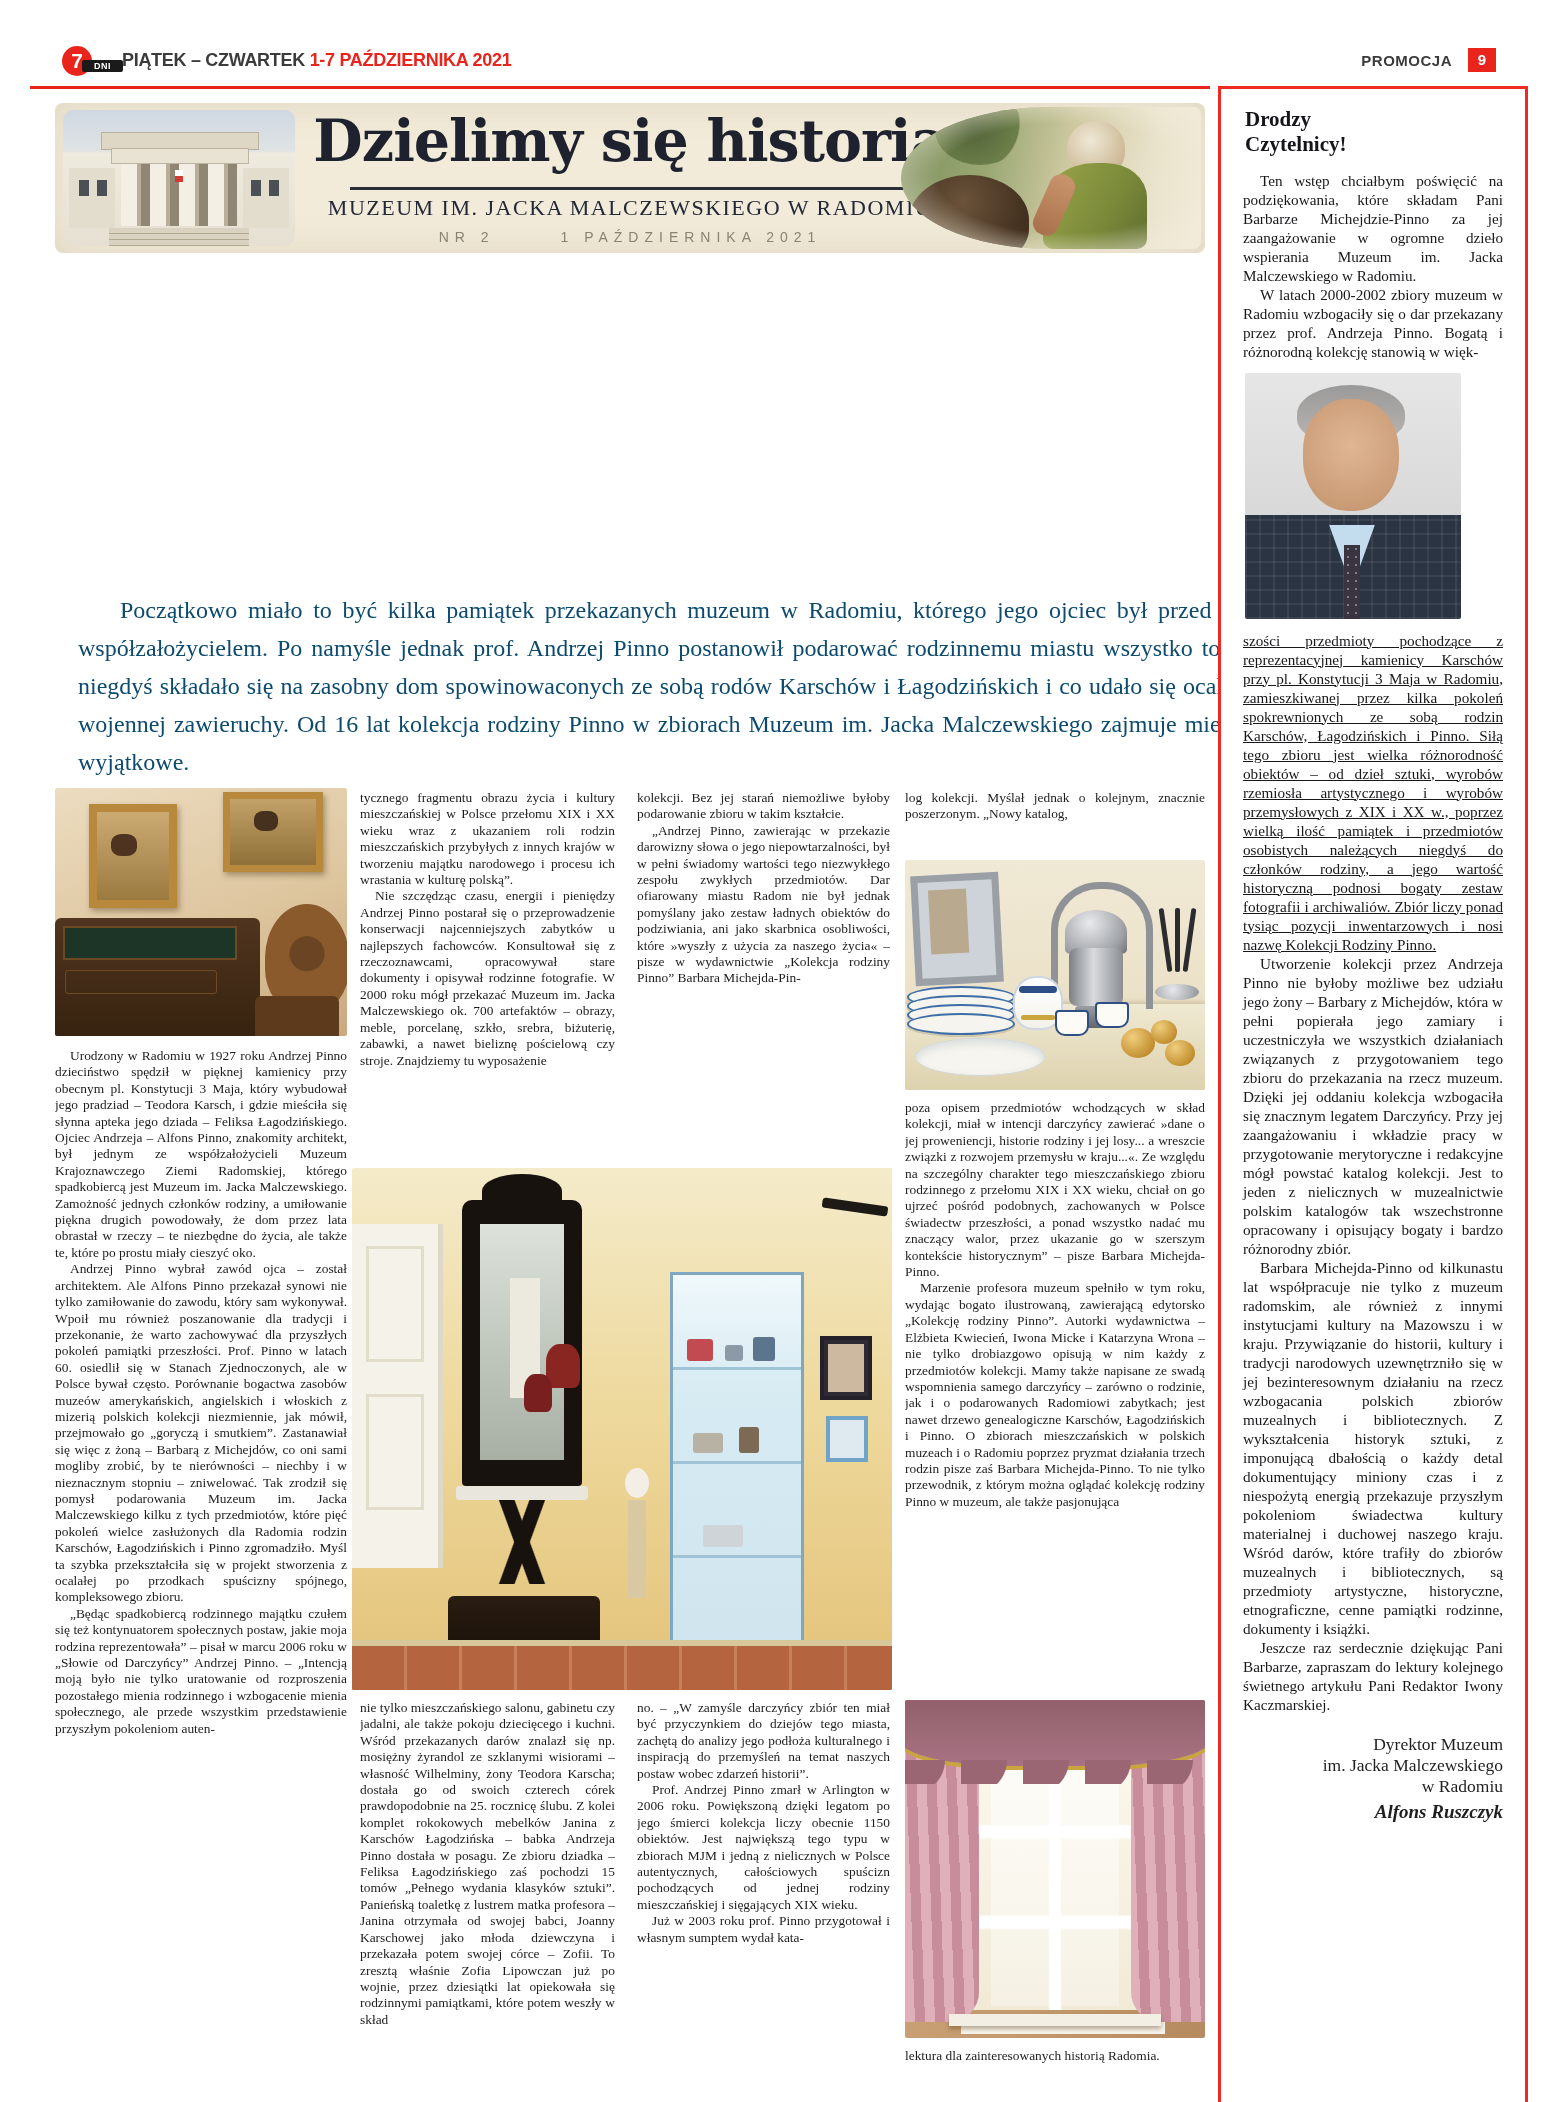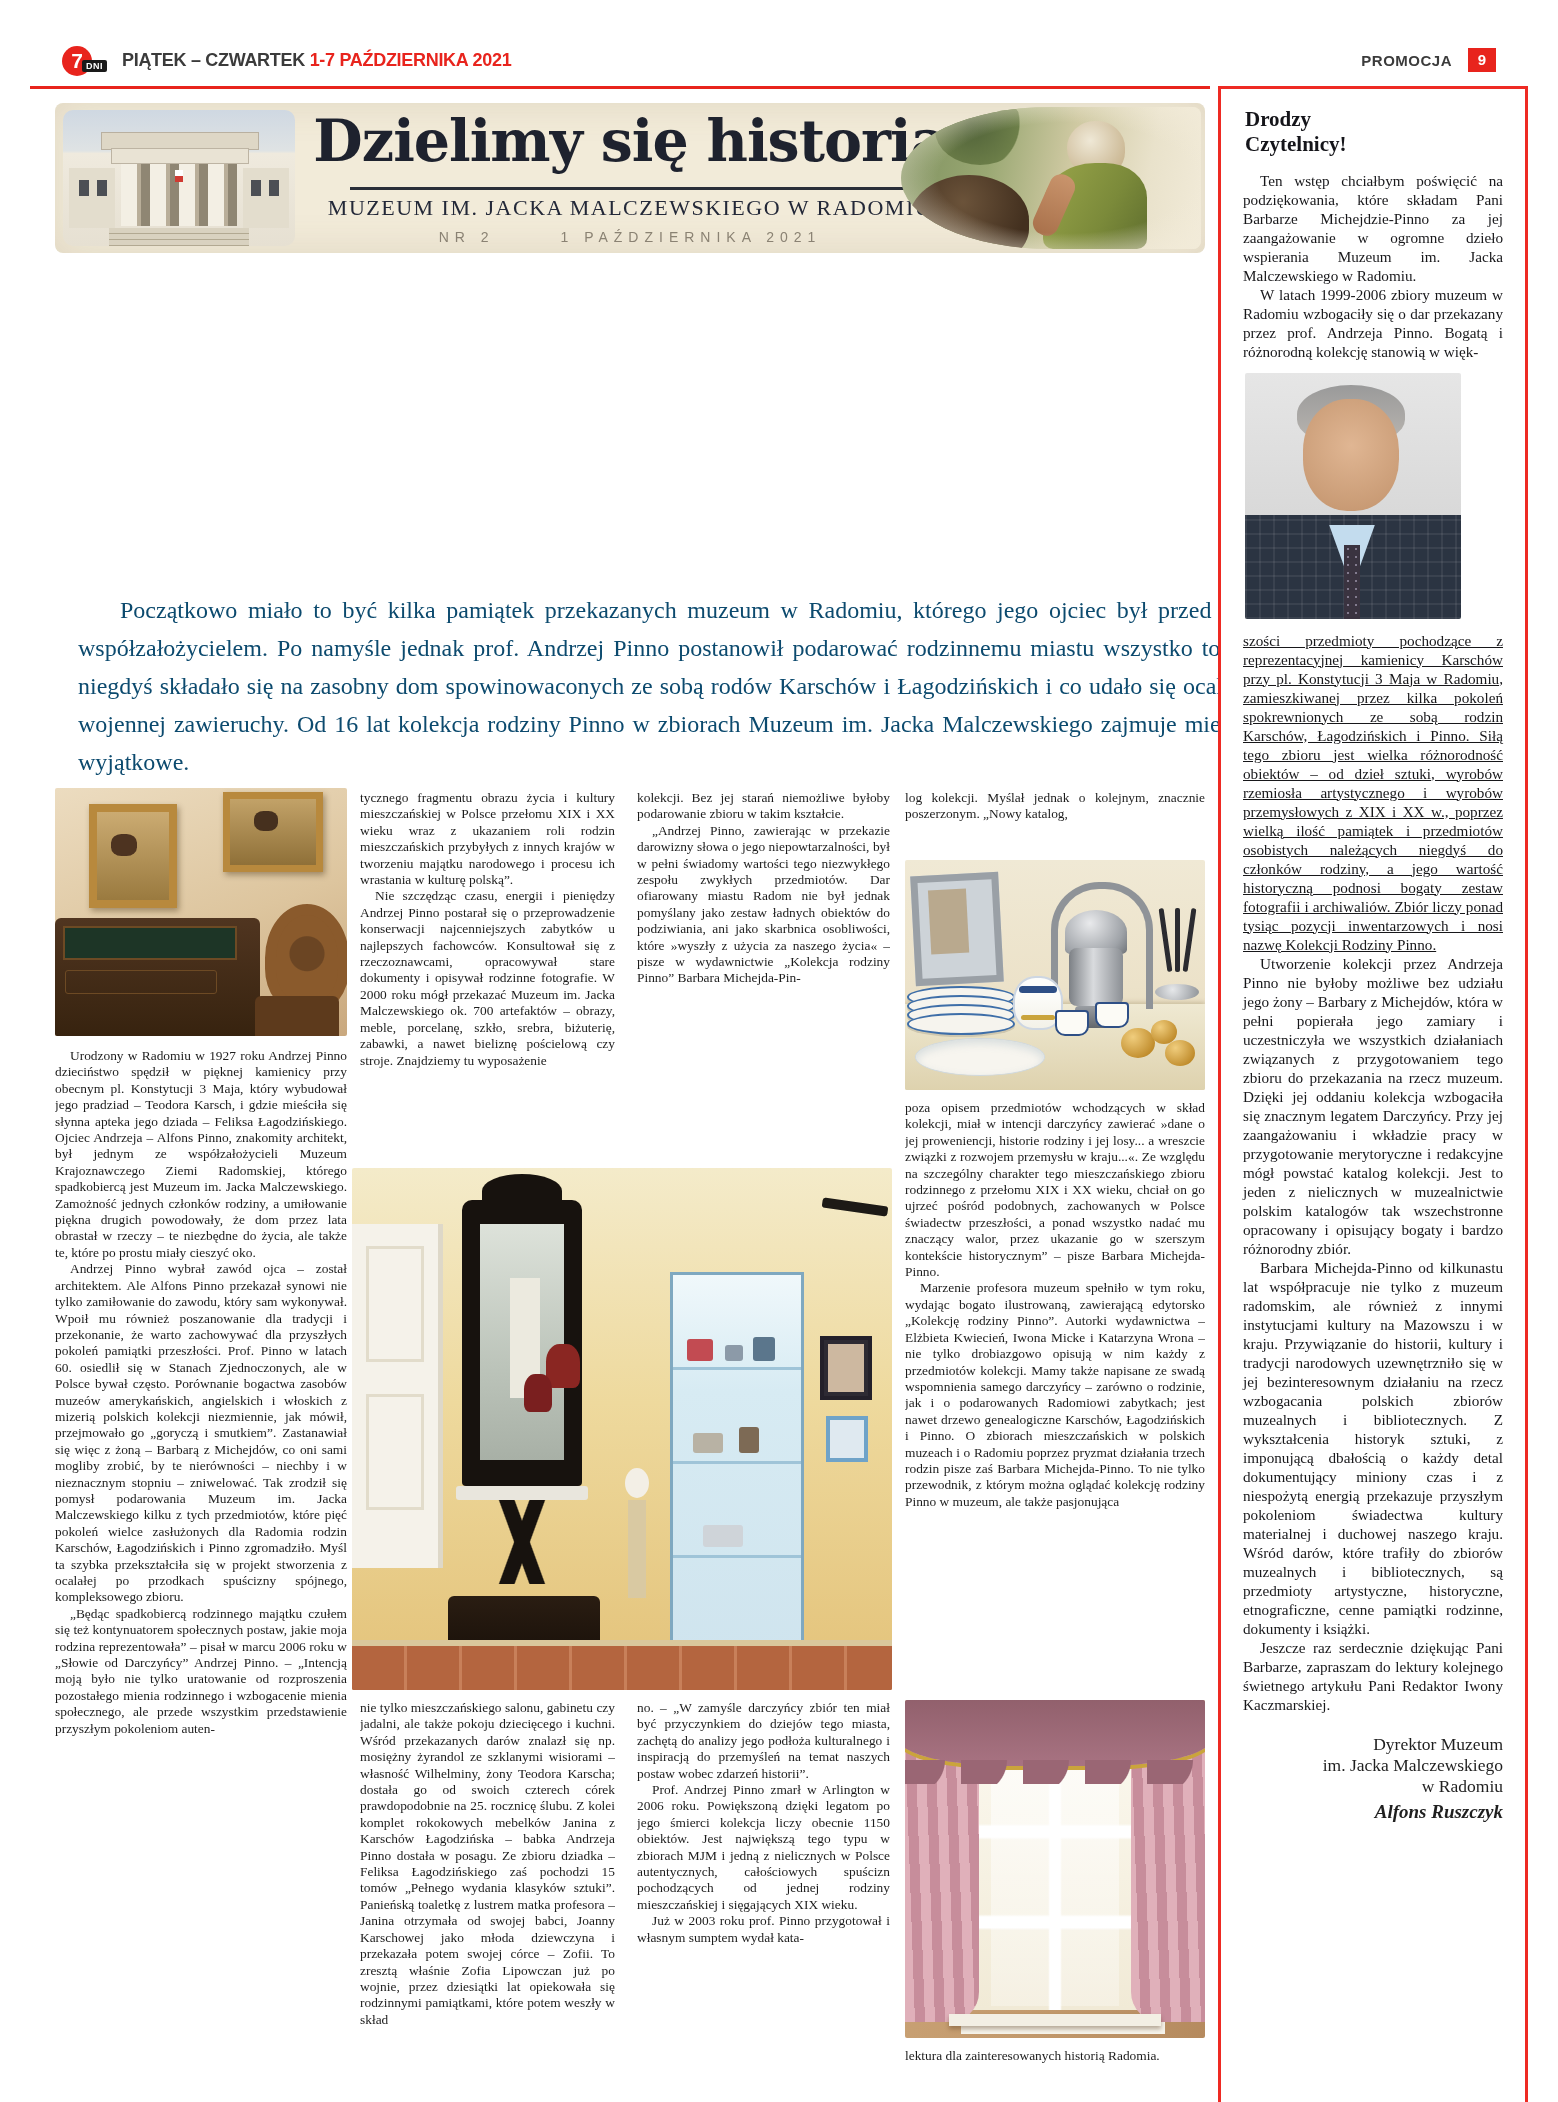--- a/index.html
+++ b/index.html
@@ -5,21 +5,21 @@
   html,body{margin:0;padding:0;background:#ffffff;}
   #page{position:relative;width:1558px;height:2102px;background:#ffffff;overflow:hidden;
         font-family:"Liberation Serif", serif;color:#1f1f1f;}
 
   
   .topbar{position:absolute;left:30px;top:46px;width:1498px;height:34px;}
   .logo7{position:absolute;left:32px;top:0;width:30px;height:30px;border-radius:50%;
          background:#e8241d;color:#fff;font:bold 21px "Liberation Sans",sans-serif;
          text-align:center;line-height:30px;}
   .logodni{position:absolute;left:52px;top:14px;background:#1a1a1a;color:#fff;
-         font:bold 9px "Liberation Sans",sans-serif;padding:1px 4px;border-radius:2px;letter-spacing:.5px;}
+         font:bold 9px "Liberation Sans",sans-serif;padding:1px 12px;border-radius:2px;letter-spacing:.5px;}
   .edition{position:absolute;left:92px;top:4px;font:bold 18px "Liberation Sans",sans-serif;
          color:#3b3b3b;letter-spacing:-.3px;}
   .daterange{color:#e8241d;}
   .promo{position:absolute;right:76px;top:6px;font:bold 15px "Liberation Sans",sans-serif;color:#3b3b3b;letter-spacing:.5px;}
   .pagenum{position:absolute;right:32px;top:2px;width:28px;height:24px;background:#e8241d;color:#fff;
          font:bold 15px "Liberation Sans",sans-serif;text-align:center;line-height:24px;}
   .redline{position:absolute;left:30px;top:86px;width:1180px;height:3px;background:#e8241d;}
 
   
   .banner{position:absolute;left:55px;top:103px;width:1150px;height:150px;background:#f2ebd9;
@@ -412,21 +412,21 @@
     <p class="cont">lektura dla zainteresowanych historią Radomia.</p>
   </div>
 
   <div class="sidebar">
     <div class="sb-h">
       <div>Drodzy</div>
       <div>Czytelnicy!</div>
     </div>
     <div class="sb">
       <p>Ten wstęp chciałbym poświęcić na podziękowania, które składam Pani Barbarze Michejdzie-Pinno za jej zaangażowanie w ogromne dzieło wspierania Muzeum im. Jacka Malczewskiego w Radomiu.</p>
-      <p>W latach 1999-2006 zbiory muzeum w Radomiu wzbogaciły się o dar przekazany przez prof. Andrzeja Pinno. Bogatą i różnorodną kolekcję stanowią w więk-</p>
+      <p>W latach 2000-2002 zbiory muzeum w Radomiu wzbogaciły się o dar przekazany przez prof. Andrzeja Pinno. Bogatą i różnorodną kolekcję stanowią w więk-</p>
       <div class="sb-photo">
         <div class="por-bg"></div>
         <div class="por-hair"></div>
         <div class="por-head"></div>
         <div class="por-body">
           <div class="por-check"></div>
           <div class="por-shirt2"></div>
           <div class="por-tie"></div>
         </div>
       </div>

